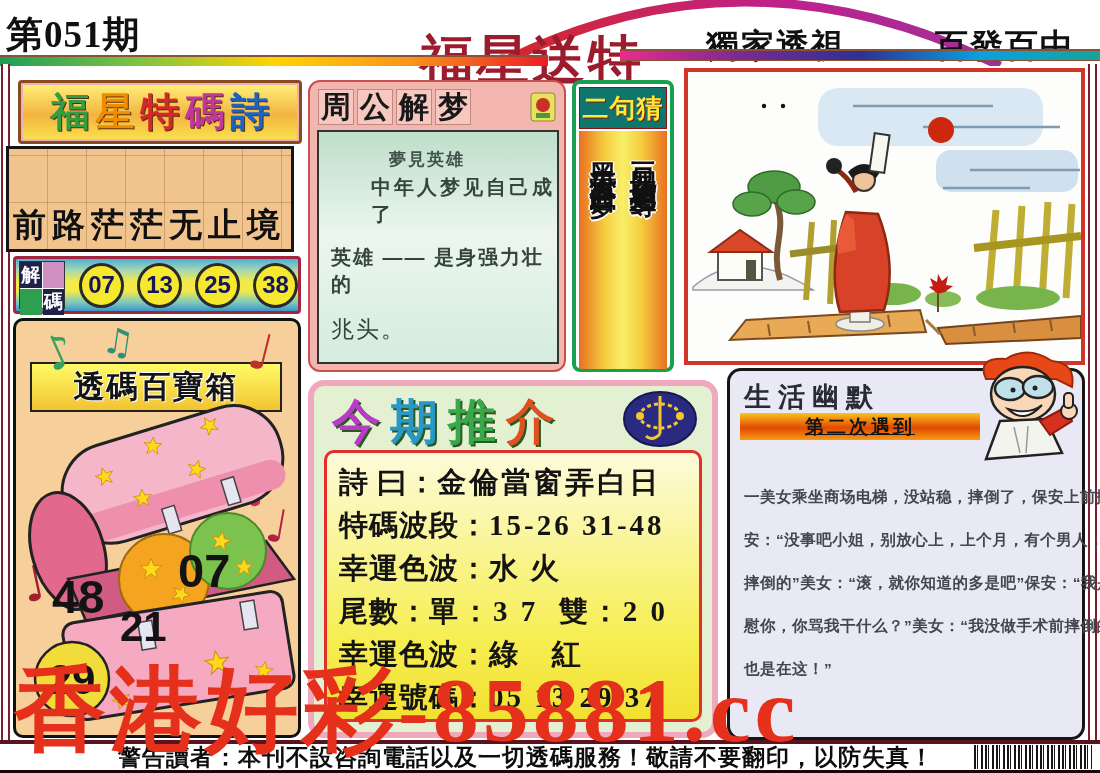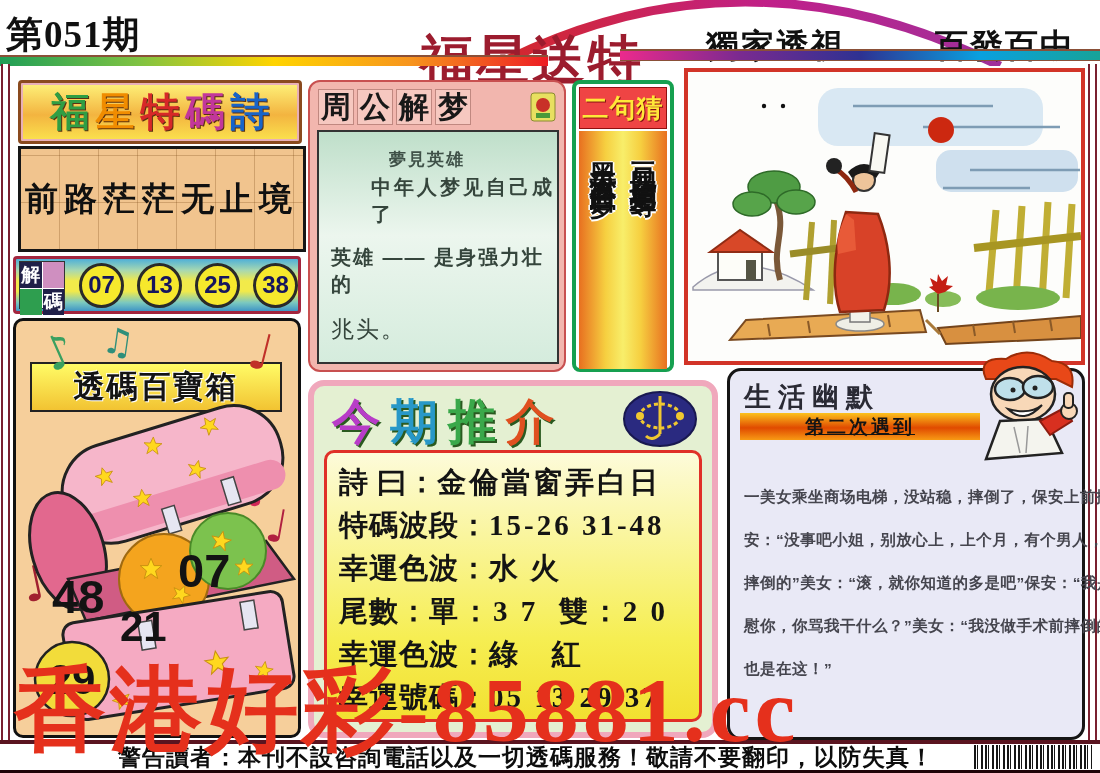--- a/index.html
+++ b/index.html
@@ -25,24 +25,24 @@
   .frame-left{left:1px;}
   .frame-right{left:1088px;}
 
   
   .poem-title-box{left:18px;top:80px;width:278px;height:58px;border:3px solid #8a4a1e;border-radius:4px;
     background:linear-gradient(180deg,#fef27a,#f3b440 55%,#fbe34e);box-shadow:0 0 0 2px #e8b0b8 inset;
     display:flex;align-items:center;justify-content:center;gap:6px;}
   .poem-title-box span{font-family:"Liberation Serif",serif;font-weight:900;font-size:39px;text-shadow:1px 1px 0 #5a3010;}
   .ptc0{color:#2f9e44;} .ptc1{color:#f08c00;} .ptc2{color:#d62828;} .ptc3{color:#c2379b;} .ptc4{color:#1864c8;}
 
-  .poem-box{left:18px;top:146px;width:278px;height:100px;border:3px solid #161616;background:#f1c48e;
+  .poem-box{left:6px;top:146px;width:278px;height:100px;border:3px solid #161616;background:#f1c48e;
     background-image:repeating-linear-gradient(90deg,transparent 0 38px,rgba(120,70,20,.28) 38px 39px),
                      repeating-linear-gradient(0deg,transparent 0 46px,rgba(120,70,20,.28) 46px 47px);
-    display:flex;flex-direction:column;justify-content:center;padding-left:4px;}
+    display:flex;flex-direction:column;justify-content:flex-end;padding-left:4px;}
   .poem-line{font-family:"Liberation Serif",serif;font-weight:900;font-size:33px;color:#101010;letter-spacing:6px;line-height:47px;white-space:nowrap;}
 
   .decode-strip{left:13px;top:256px;width:288px;height:58px;border:3px solid #a2253e;border-radius:4px;box-sizing:border-box;
     background:linear-gradient(180deg,#4fb0d8 0%,#a8d8b0 22%,#f2ea4a 42%,#f2ea4a 62%,#7ac8c0 84%,#3f95c5 100%);
     display:flex;align-items:center;}
   .decode-grid{width:48px;height:46px;margin-left:3px;display:grid;grid-template-columns:1fr 1fr;grid-template-rows:1fr 1fr;gap:1px;background:#fff;border:1px solid #333;}
   .decode-grid div{display:flex;align-items:center;justify-content:center;font-weight:900;font-size:19px;color:#fff;font-family:"Liberation Serif",serif;}
   .dg-a{background:#202048;} .dg-b{background:#cf8fc0;} .dg-c{background:#2e9e4f;} .dg-d{background:#202048;}
   .decode-balls{display:flex;gap:13px;margin-left:14px;}
   .ball{width:45px;height:45px;border-radius:50%;background:#f6e82c;border:3px solid #2a2a2a;box-sizing:border-box;
@@ -72,21 +72,21 @@
   .dream-seal{margin-left:auto;width:26px;height:30px;}
   .dream-body{position:absolute;left:7px;top:48px;width:242px;height:234px;border:2px solid #333;
     background:linear-gradient(180deg,#bfdfca,#ecf6ee 45%,#d5ecdd);box-sizing:border-box;}
   .dream-l1{position:absolute;left:70px;top:16px;font-size:17px;font-weight:bold;color:#3f5148;letter-spacing:2px;}
   .dream-l2{position:absolute;left:52px;top:42px;font-size:20px;font-weight:bold;color:#35453c;letter-spacing:3px;}
   .dream-l3{position:absolute;left:12px;top:112px;font-size:20px;font-weight:bold;color:#35453c;letter-spacing:2px;}
   .dream-l4{position:absolute;left:12px;top:182px;font-size:23px;font-weight:normal;color:#35453c;letter-spacing:2px;}
 
   .twophrase-box{left:572px;top:80px;width:102px;height:292px;border:4px solid #16a050;border-radius:8px;background:#fff;
     box-sizing:border-box;padding:3px;}
-  .tp-title{height:40px;background:#ef4444;border:1px solid #901010;display:flex;align-items:center;justify-content:center;
+  .tp-title{height:40px;background:#0f766e;border:1px solid #901010;display:flex;align-items:center;justify-content:center;
     font-weight:900;font-size:26px;color:#ffe838;letter-spacing:1px;text-shadow:1px 1px 0 #801010;}
   .tp-body{position:relative;height:238px;margin-top:2px;
     background:linear-gradient(90deg,#e87020,#f6cf40 30%,#f8ee6a 50%,#f6cf40 70%,#e87020);}
   .tp-col{position:absolute;top:10px;writing-mode:vertical-rl;font-family:"Liberation Serif",serif;font-weight:900;
     font-size:27px;color:#111;letter-spacing:5px;
     text-shadow:1.5px 0 0 #fff,-1.5px 0 0 #fff,0 1.5px 0 #fff,0 -1.5px 0 #fff;}
   .tp-right{right:6px;} .tp-left{left:6px;}
 
   .recommend-box{left:308px;top:380px;width:410px;height:358px;border:6px solid #f0a8bc;border-radius:16px;
     background:#e4f0d2;box-sizing:border-box;}

